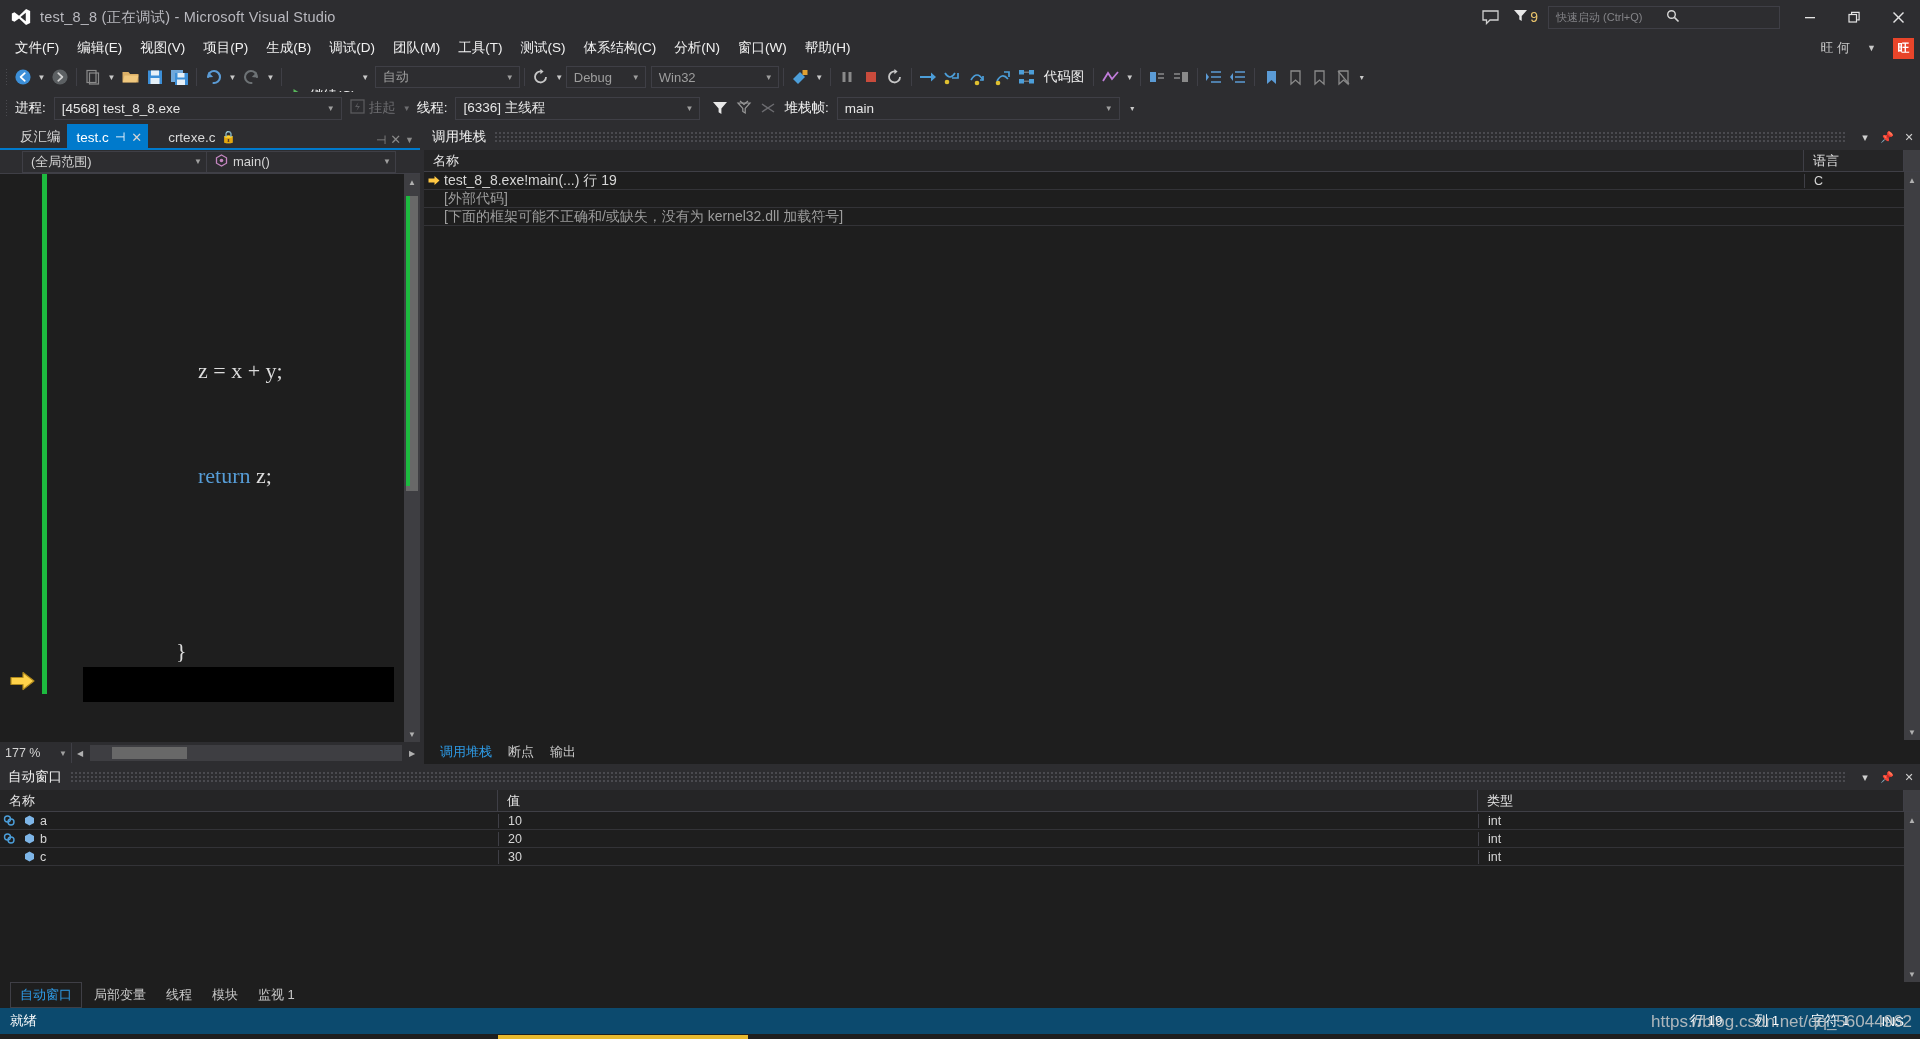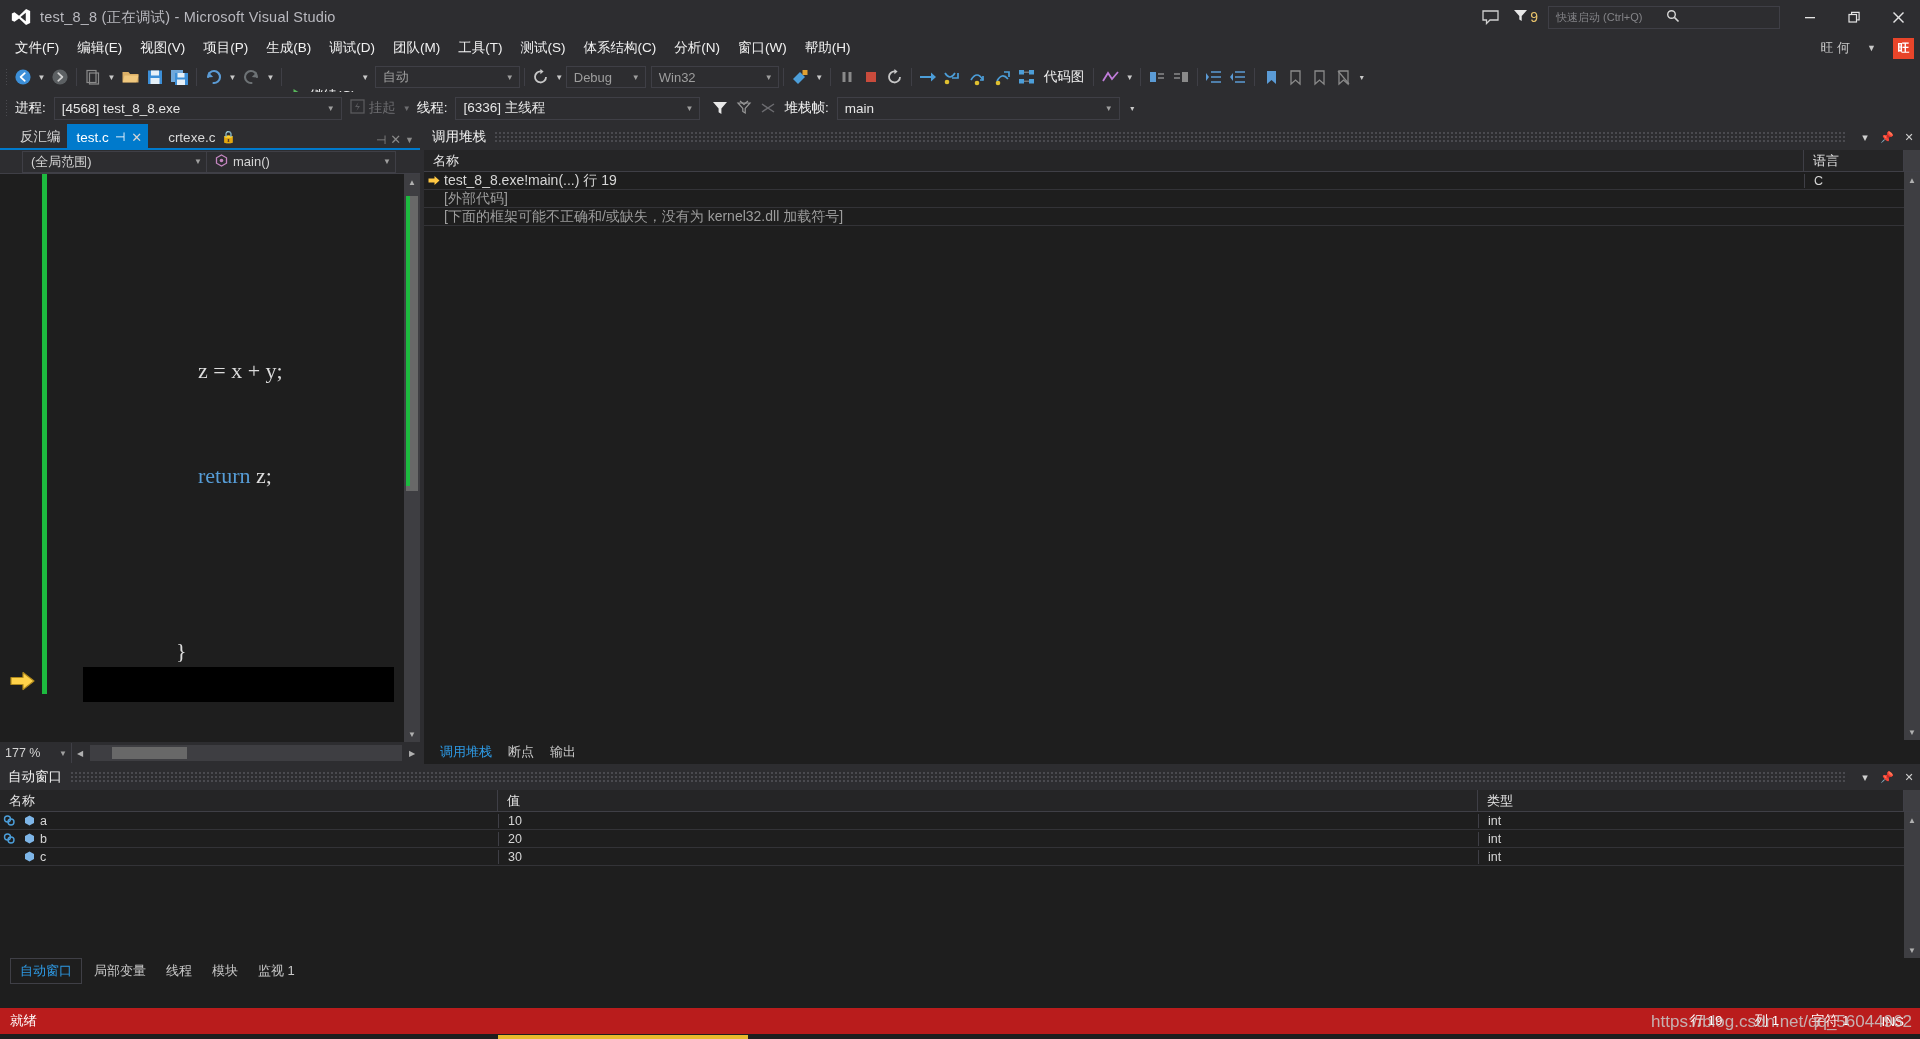--- a/index.html
+++ b/index.html
@@ -174,22 +174,22 @@
   .a-body { flex:1 1 auto; overflow:hidden; position:relative; }
   .a-row { height:18px; display:flex; align-items:center; border-bottom:1px solid #333337; }
   .a-exp { width:18px; display:flex; align-items:center; justify-content:center; }
   .a-ico { width:22px; display:flex; align-items:center; justify-content:center; }
   .a-name { flex:0 0 458px; font-size:12.5px; color:#D6D6D6; }
   .a-val { flex:0 0 980px; font-size:12.5px; color:#D6D6D6; padding-left:9px; border-left:1px solid #3F3F46; }
   .a-type { flex:1 1 auto; font-size:12.5px; color:#D6D6D6; padding-left:9px; border-left:1px solid #3F3F46; }
 
   
   .statusbar {
-    height:26px; background:#b91c1c; display:flex; align-items:center; flex:0 0 26px;
-    color:#FFFFFF; font-size:13.5px; position:relative;margin-top:24px;
+    height:26px; background:#0c4a6e; display:flex; align-items:center; flex:0 0 26px;
+    color:#FFFFFF; font-size:13.5px; position:relative;
   }
   .sb-ready { padding-left:10px; }
   .sb-right { margin-left:auto; display:flex; align-items:center; }
   .sb-cell { padding:0 16px; white-space:nowrap; }
   .watermark {
     position:absolute; right:8px; bottom:2px; color:#C9C9C9; font-size:17px; opacity:.85;
     font-family:"Liberation Sans",sans-serif; pointer-events:none; white-space:nowrap;
   }
   .bottom-strip { height:5px; background:#1E1E1E; flex:0 0 5px; }
   .taskbar-hint { position:absolute; left:498px; bottom:0; width:250px; height:4px; background:#E8B92E; }

